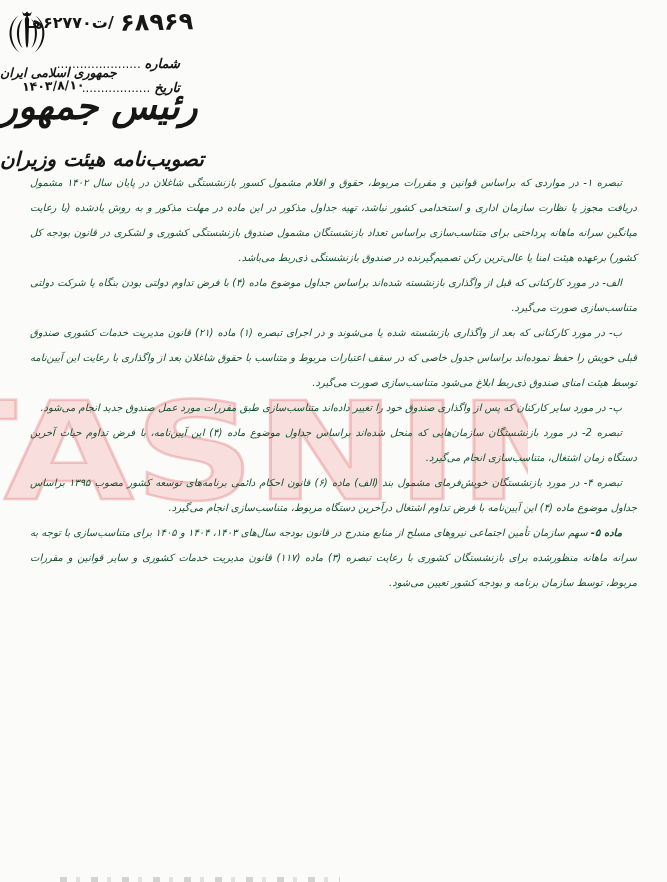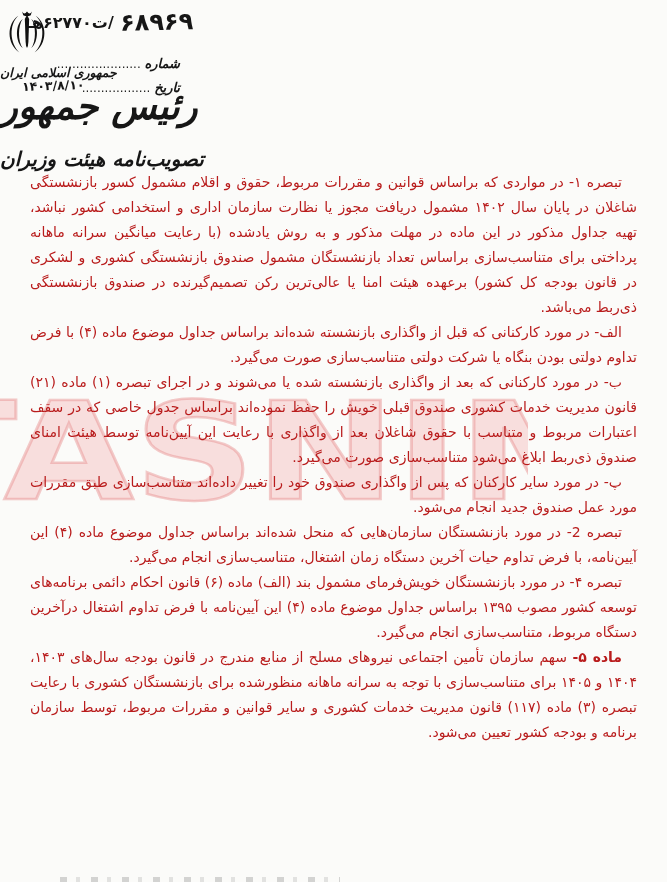--- a/index.html
+++ b/index.html
@@ -68,23 +68,24 @@
     line-height:145px;white-space:nowrap;
     color:rgba(246,199,199,0.55);
     -webkit-text-stroke:3px rgba(230,140,140,0.45);
     transform:scaleY(0.82) scaleX(1.02);
   }
 
   
   .doc-body{
     position:absolute;top:170px;right:30px;left:30px;bottom:0;
     direction:rtl;z-index:1;
-    font-size:14px;line-height:25px;
+    font-size:10px;line-height:25px;
     text-align:justify;
-    color:#b91c1c;
+    color:#14532d;
+    font-style:italic;
   }
   .doc-body p{margin:0;text-indent:15px;}
   .lead{white-space:nowrap;}
   .lead-bold{font-weight:bold;}
 
   
   .cutoff{
     position:absolute;bottom:0;left:60px;width:280px;height:5px;
     background:repeating-linear-gradient(
       90deg,

